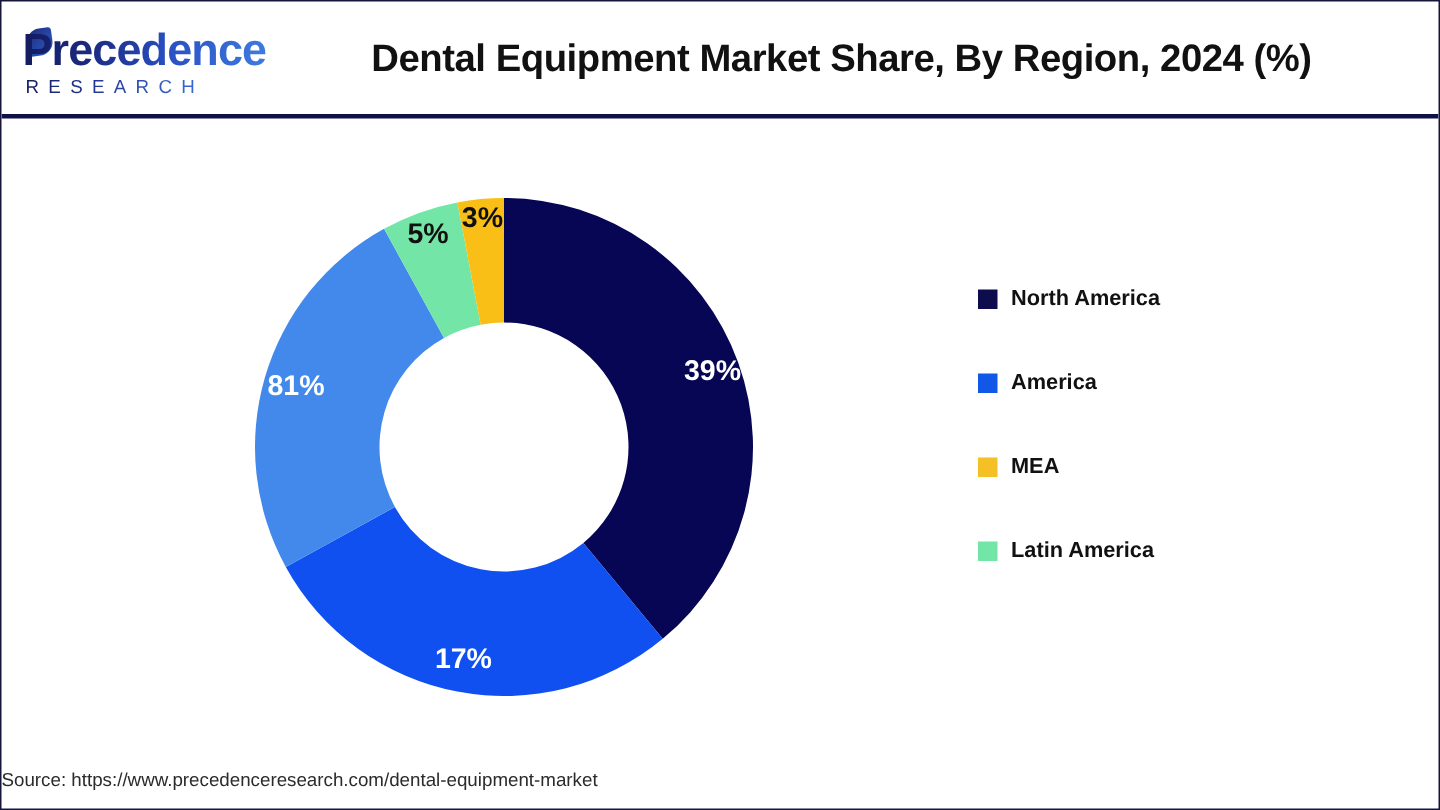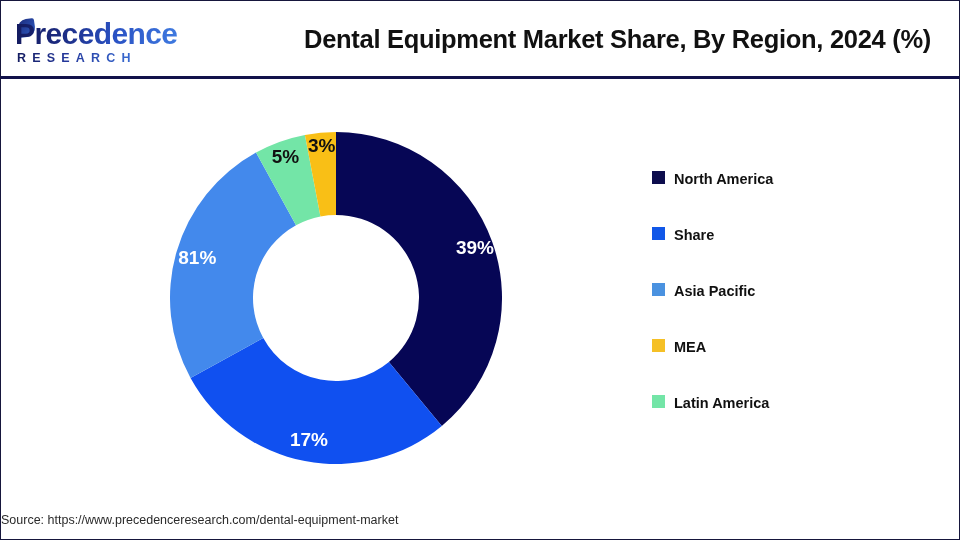--- a/index.html
+++ b/index.html
@@ -62,38 +62,38 @@
     height: 18px;
     background: linear-gradient(135deg, #1c2a7a 0%, #2f5ec8 100%);
     border-radius: 9px 2px 9px 2px;
     transform: rotate(-8deg);
   }
   #logo-sub {
     position: absolute;
     left: 2px;
     top: 33px;
     font-size: 12.5px;
-    font-weight: bold;
+    font-weight: normal;
     letter-spacing: 6.2px;
     line-height: 14px;
     background: linear-gradient(95deg, #141c60 0%, #24379a 40%, #3a6fd6 100%);
     -webkit-background-clip: text;
     background-clip: text;
     color: transparent;
     -webkit-text-fill-color: transparent;
     white-space: nowrap;
   }
 
   
   #chart-title {
     position: absolute;
     left: 190px;
     top: 24px;
     width: 740px;
-    text-align: right;
+    text-align: center;
     font-size: 25.5px;
     font-weight: bold;
     color: #111111;
     letter-spacing: -0.3px;
     font-stretch: condensed;
     white-space: nowrap;
   }
 
   
   #donut-wrap {
@@ -119,21 +119,21 @@
 
   
   #legend {
     position: absolute;
     left: 651px;
     top: 170px;
     width: 270px;
   }
   .legend-item {
     display: flex;
-    align-items: flex-start;
+    align-items: center;
     height: 56px;
   }
   .legend-swatch {
     width: 13px;
     height: 13px;
     flex: 0 0 13px;
     margin-right: 9px;
   }
   .legend-label {
     font-size: 14.5px;
@@ -189,25 +189,21 @@
       </div>
   </div>
 
   <div id="legend">
       <div class="legend-item">
         <span class="legend-swatch" style="background: rgb(13, 13, 77);"></span>
         <span class="legend-label">North America</span>
       </div>
       <div class="legend-item">
         <span class="legend-swatch" style="background: rgb(17, 87, 232);"></span>
-        <span class="legend-label">Share</span>
-      </div>
-      <div class="legend-item">
-        <span class="legend-swatch" style="background: rgb(74, 146, 224);"></span>
-        <span class="legend-label">Asia Pacific</span>
+        <span class="legend-label">America</span>
       </div>
       <div class="legend-item">
         <span class="legend-swatch" style="background: rgb(245, 192, 38);"></span>
         <span class="legend-label">MEA</span>
       </div>
       <div class="legend-item">
         <span class="legend-swatch" style="background: rgb(115, 229, 167);"></span>
         <span class="legend-label">Latin America</span>
       </div>
     </div>

